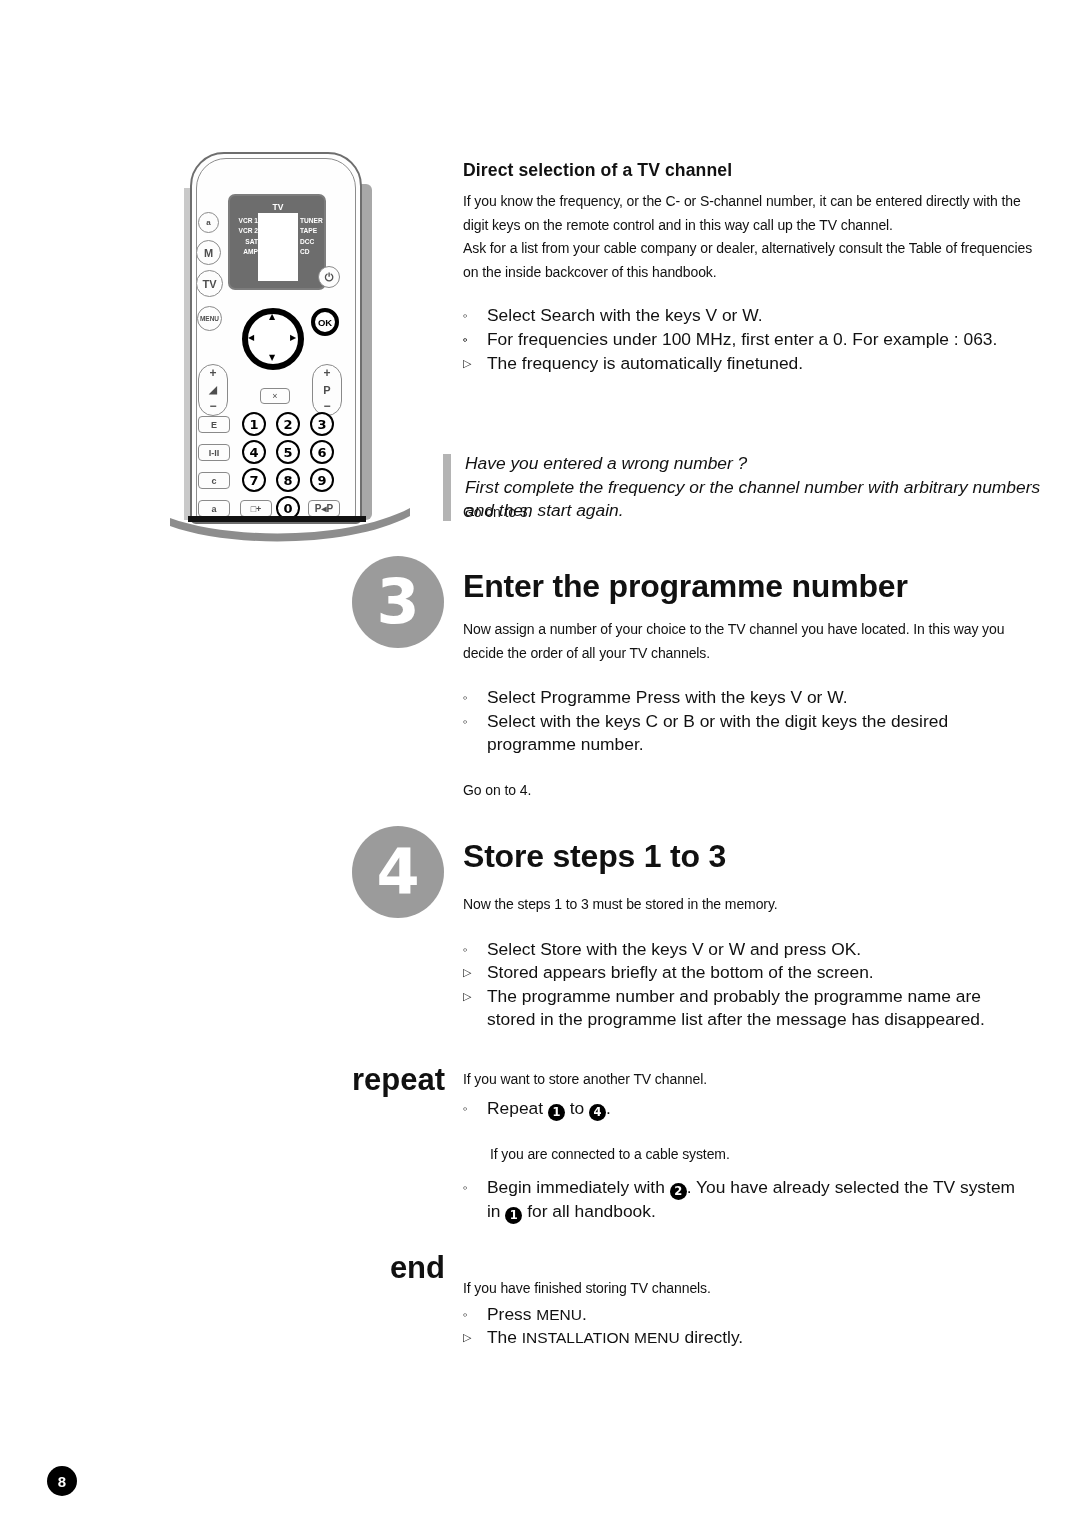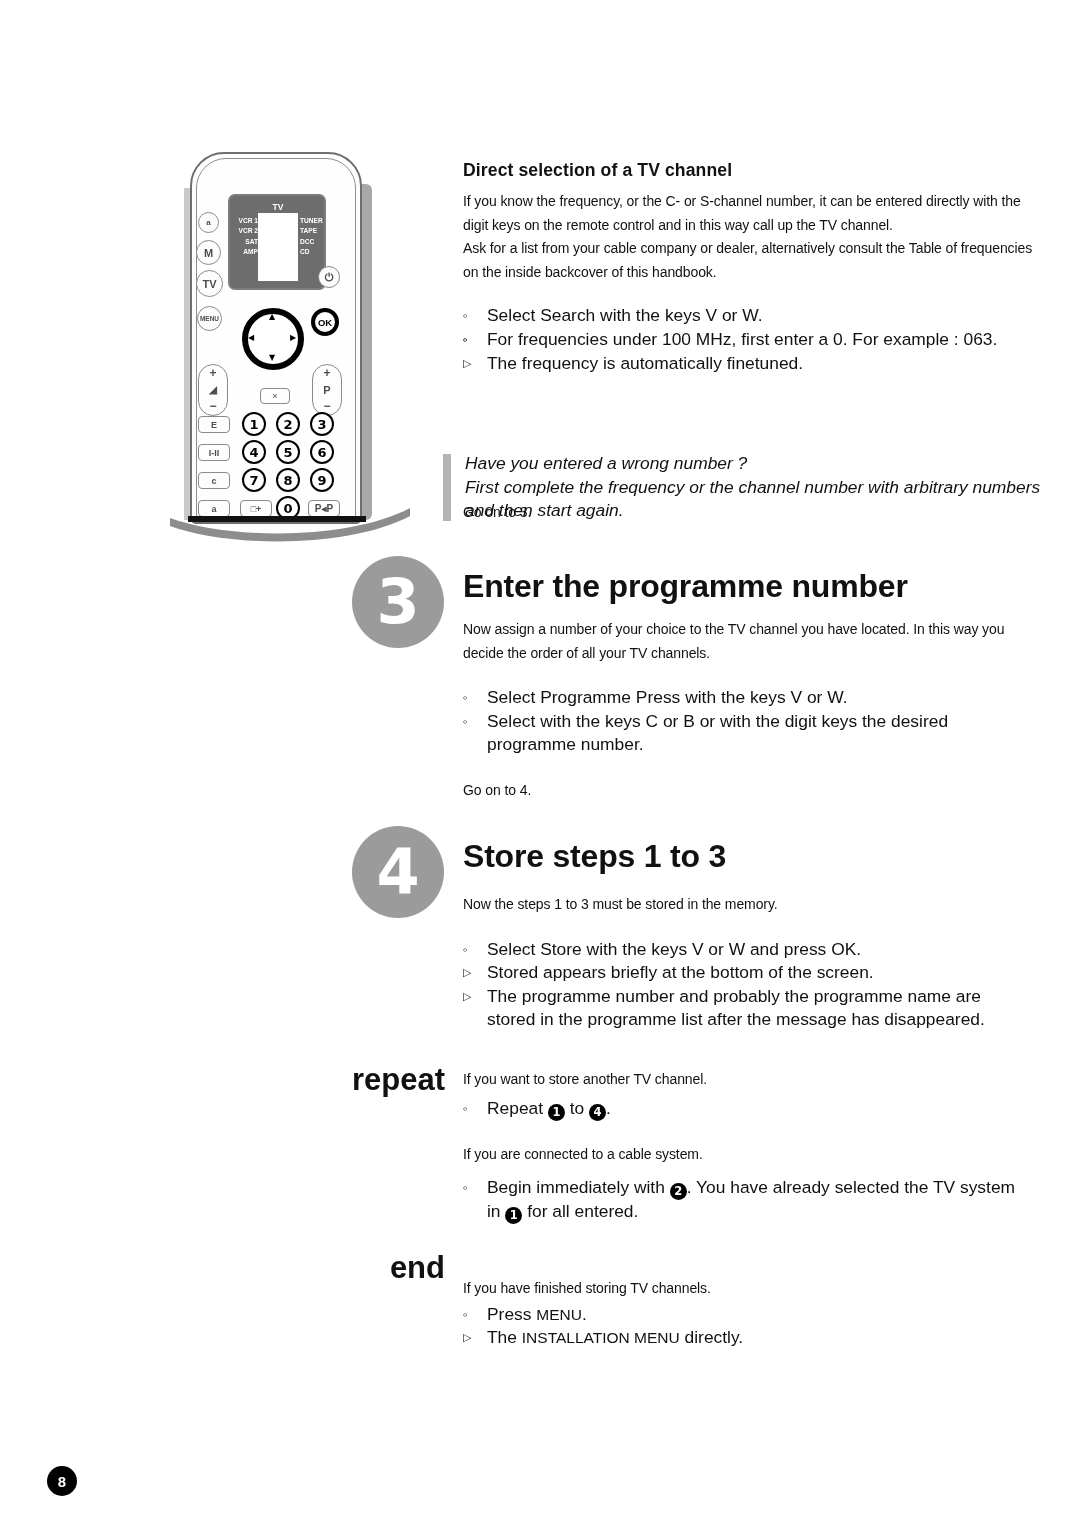--- a/index.html
+++ b/index.html
@@ -503,26 +503,26 @@
 <div class="col" style="left:463px; top:1068px; width:565px;">
   <div class="para">If you want to store another TV channel.</div>
 
   <ul class="blist" style="margin-top:5px;">
     <li>
       <span class="mk">◦</span>
       <span>Repeat </span><span class="cnum">1</span><span> to </span><span class="cnum">4</span><span>.</span>
     </li>
   </ul>
 
-  <div class="para" style="margin-top:22px;">If you are connected to a cable system.</div>
+  <div class="para" style="margin-top:22px;margin-left:27px;">If you are connected to a cable system.</div>
 
   <ul class="blist" style="margin-top:10px;">
     <li>
       <span class="mk">◦</span>
-      <span>Begin immediately with </span><span class="cnum">2</span><span>. You have already selected the TV system in </span><span class="cnum">1</span><span> for all entered.</span>
+      <span>Begin immediately with </span><span class="cnum">2</span><span>. You have already selected the TV system in </span><span class="cnum">1</span><span> for all handbook.</span>
     </li>
   </ul>
 </div>
 
 <div class="side-word" style="left:290px; top:1250px; width:155px;">end</div>
 
 <div class="col" style="left:463px; top:1262px; width:565px;margin-top:15px;">
   <div class="para">If you have finished storing TV channels.</div>
 
   <ul class="blist" style="margin-top:2px;">

